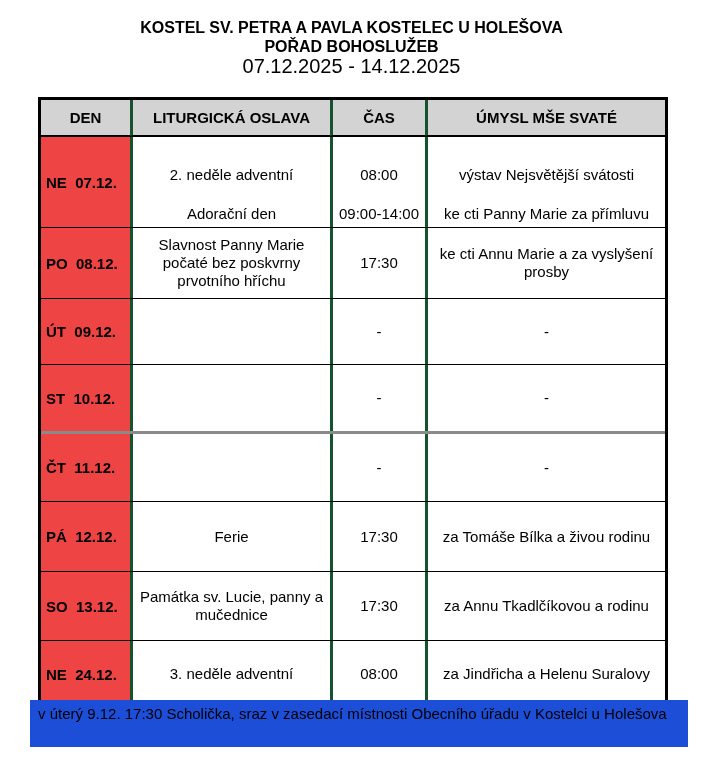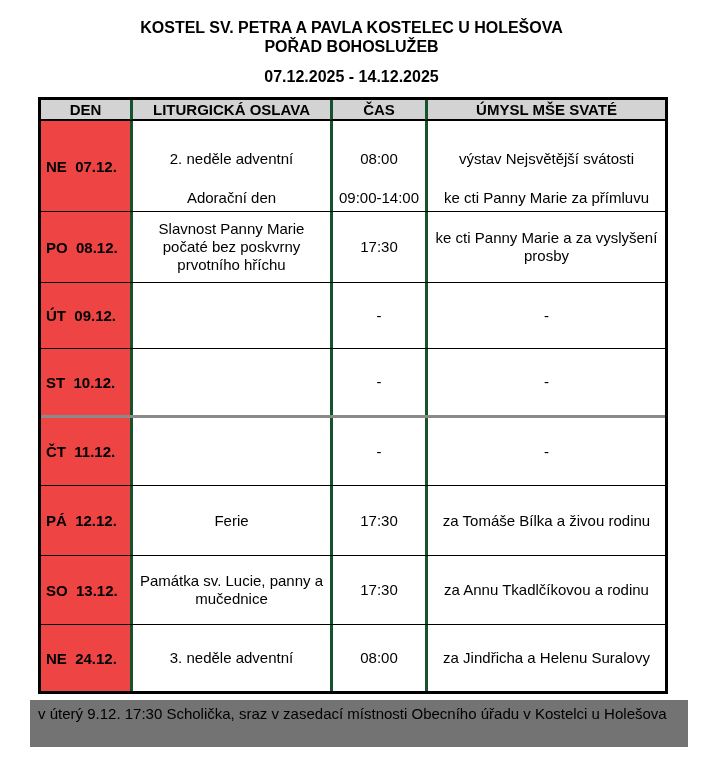--- a/index.html
+++ b/index.html
@@ -16,38 +16,38 @@
   
   .title-block {
     position: absolute;
     top: 18px;
     left: 0;
     width: 703px;
     text-align: center;
     line-height: 19px;
   }
   .title-line { font-size: 16px; font-weight: bold; }
-  .date-line  { font-size: 16px; font-weight: bold; margin-top: 11px; }
+  .date-line  { font-size: 20px; font-weight: normal; margin-top: 1px; }
 
   
   .schedule-table {
     position: absolute;
     left: 38px;
     top: 97px;
     width: 630px;
     box-sizing: border-box;
     border: 3px solid #000000;
     background: #ffffff;
   }
   .trow {
     display: grid;
     grid-template-columns: 89px 200px 95px 1fr;
     border-top: 1px solid #000000;
   }
-  .trow.head { border-top: none; height: 20px; text-align: center; }
+  .trow.head { border-top: none; height: 36px; text-align: center; }
   .trow.sep  { border-top: 3px solid #8a8a8a; }
   .cell {
     box-sizing: border-box;
     border-left: 3px solid #14532d;
     overflow: hidden;
   }
   .cell:first-child { border-left: none; }
 
   .head .cell {
     background: #d3d3d3;
@@ -95,21 +95,21 @@
   .trow.r6 { height: 68px; }
   .trow.r7 { height: 66px; }
 
   
   .footer-note {
     position: absolute;
     left: 30px;
     top: 700px;
     width: 658px;
     box-sizing: border-box;
-    background: #737373;
+    background: #1d4ed8;
     font-size: 15px;
     line-height: 21px;
     padding: 3px 8px 4px 8px;
     min-height: 47px;
   }
 </style>
 </head>
 <body>
 
 <div class="page">
@@ -145,21 +145,21 @@
         </div>
         <div class="trow r1">
           <div class="cell day-cell">PO  08.12.</div>
           <div class="cell data-cell">
             <div class="entry-line">Slavnost Panny Marie počaté bez poskvrny prvotního hříchu</div>
           </div>
           <div class="cell data-cell">
             <div class="entry-line">17:30</div>
           </div>
           <div class="cell data-cell">
-            <div class="entry-line">ke cti Panny Marie a za vyslyšení prosby</div>
+            <div class="entry-line">ke cti Annu Marie a za vyslyšení prosby</div>
           </div>
         </div>
         <div class="trow r2">
           <div class="cell day-cell">ÚT  09.12.</div>
           <div class="cell data-cell">
             <div class="entry-line"></div>
           </div>
           <div class="cell data-cell">
             <div class="entry-line">-</div>
           </div>

